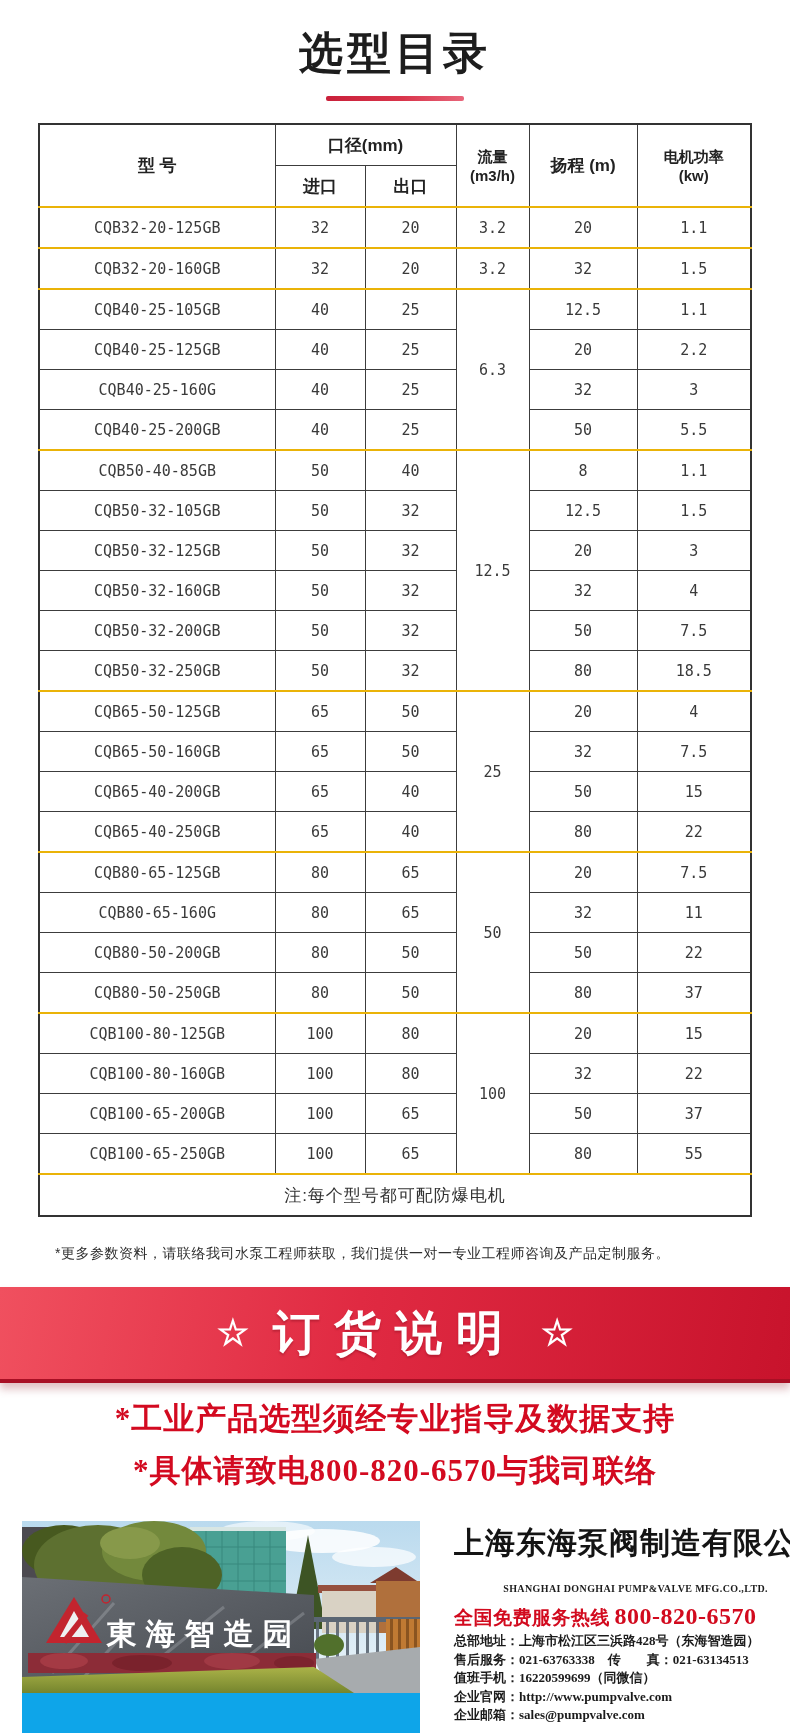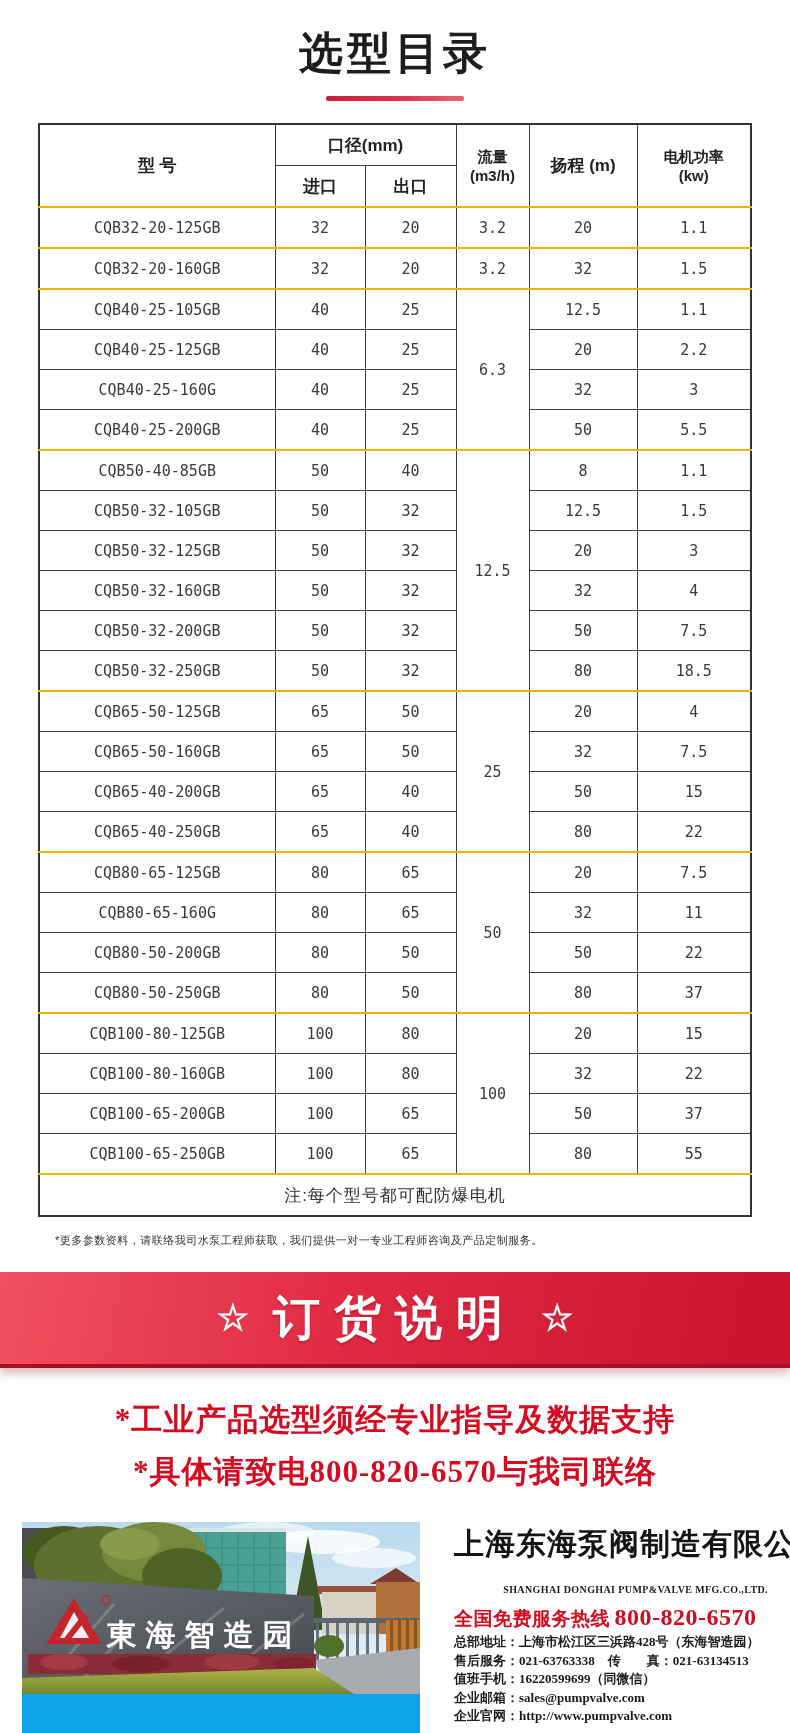--- a/index.html
+++ b/index.html
@@ -32,37 +32,37 @@
     height:39px;font-size:15px;color:#3a3a3a;
     font-family:"DejaVu Sans Mono", monospace;
   }
   table.catalog tr.gs td{border-top:2px solid #eab308;}
   td.note-cell{
     height:40px;font-size:17px;color:#333;letter-spacing:1px;
     font-family:"Liberation Sans", sans-serif;
   }
   
   .disclaimer{
-    margin:16px 0 0 55px;font-size:11px;color:#2e2e2e;letter-spacing:.5px;
+    margin:28px 0 0 55px;font-size:14px;color:#2e2e2e;letter-spacing:.5px;
   }
   
   .banner{
     margin-top:24px;height:92px;
     background:linear-gradient(100deg,#f0505f 0%,#e02a42 45%,#c8132c 100%);
     border-bottom:4px solid #a80f24;
     box-shadow:0 6px 8px rgba(160,60,70,.33);
     display:flex;align-items:center;justify-content:center;gap:24px;
   }
   .banner-star{color:#ffffff;font-size:36px;font-weight:bold;line-height:1;}
   .banner-title{
     color:#ffffff;font-size:47px;font-weight:bold;letter-spacing:14px;
     text-shadow:0 2px 2px rgba(120,10,25,.35);
   }
   
-  .notices{margin-top:26px;text-align:center;}
+  .notices{margin-top:10px;text-align:center;}
   .notice-line{
     font-size:31px;line-height:52px;font-weight:bold;color:#d30a20;
     font-family:"Liberation Serif", serif;letter-spacing:1px;
   }
   
   .company{display:flex;margin:24px 22px 0 22px;gap:34px;}
   .photo{width:398px;height:220px;flex:none;overflow:hidden;background:#0ea5e9;}
   .photo svg{display:block;width:398px;height:172px;}
   .info{flex:1;min-width:0;padding-top:2px;}
   .company-name{
@@ -415,18 +415,18 @@
     <div class="info">
       <div class="company-name">上海东海泵阀制造有限公司</div>
       <div class="company-en">SHANGHAI DONGHAI PUMP&amp;VALVE MFG.CO.,LTD.</div>
       <div class="hotline">
         <span class="hotline-label">全国免费服务热线</span>
         <span class="hotline-number">800-820-6570</span>
       </div>
       <div class="contact-line">总部地址：上海市松江区三浜路428号（东海智造园）</div>
       <div class="contact-line">售后服务：021-63763338　传　　真：021-63134513</div>
       <div class="contact-line">值班手机：16220599699（同微信）</div>
+      <div class="contact-line">企业官网：http://www.pumpvalve.com</div>
       <div class="contact-line">企业邮箱：sales@pumpvalve.com</div>
-      <div class="contact-line">企业官网：http://www.pumpvalve.com</div>
     </div>
   </div>
 
 </div>
 
 </body></html>

